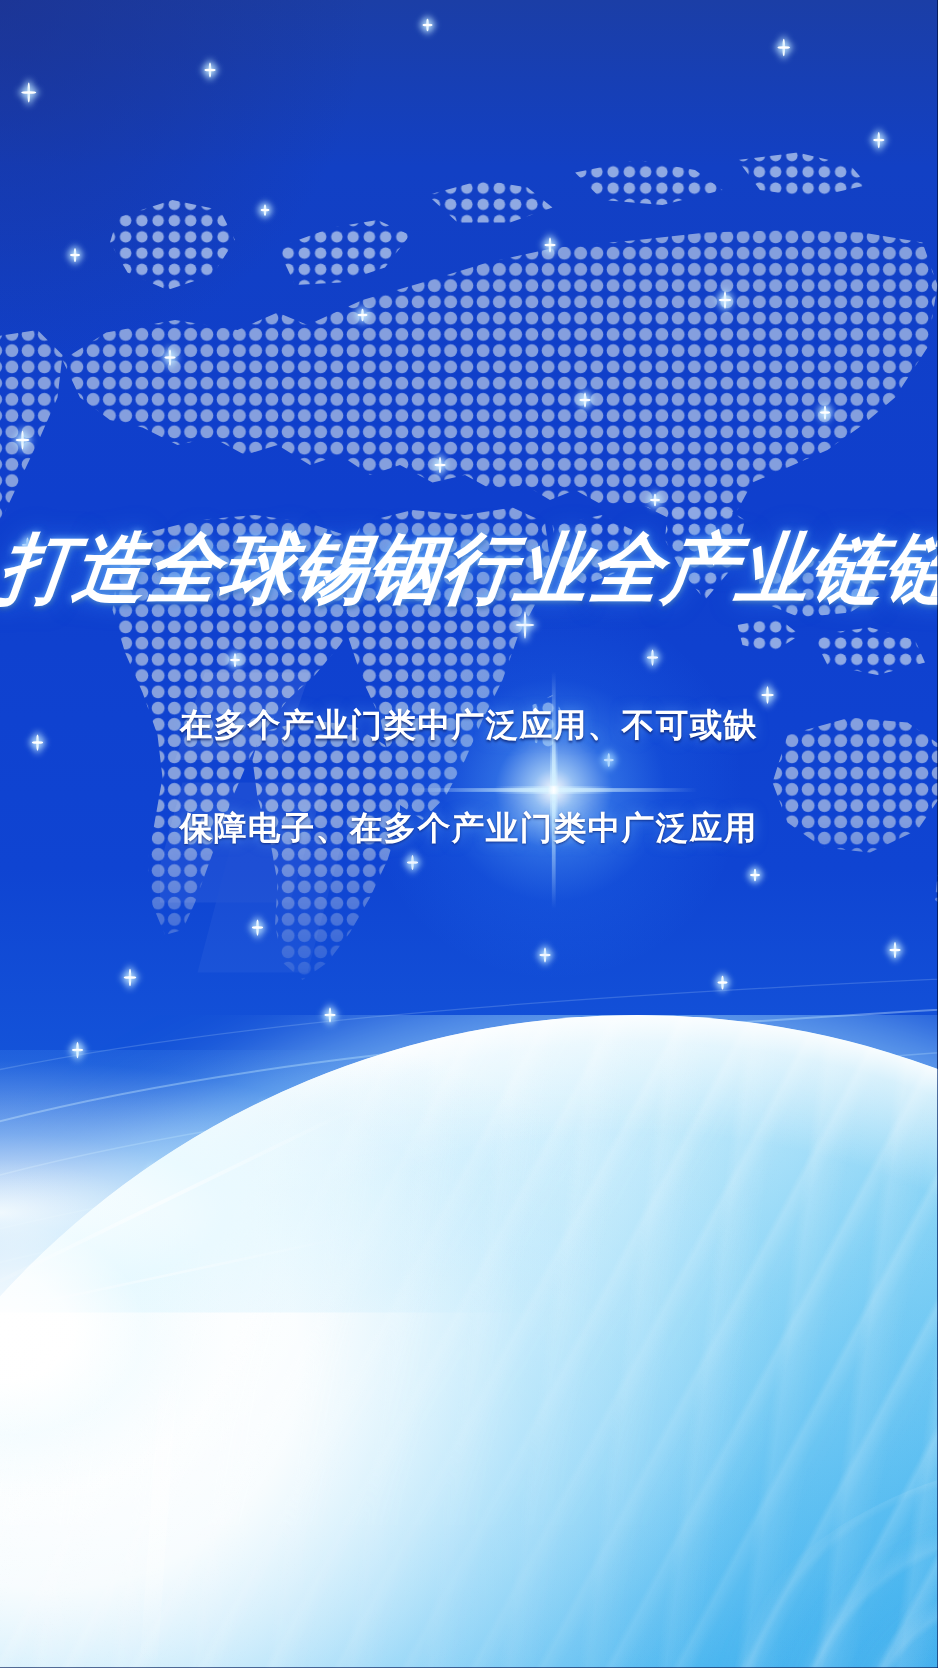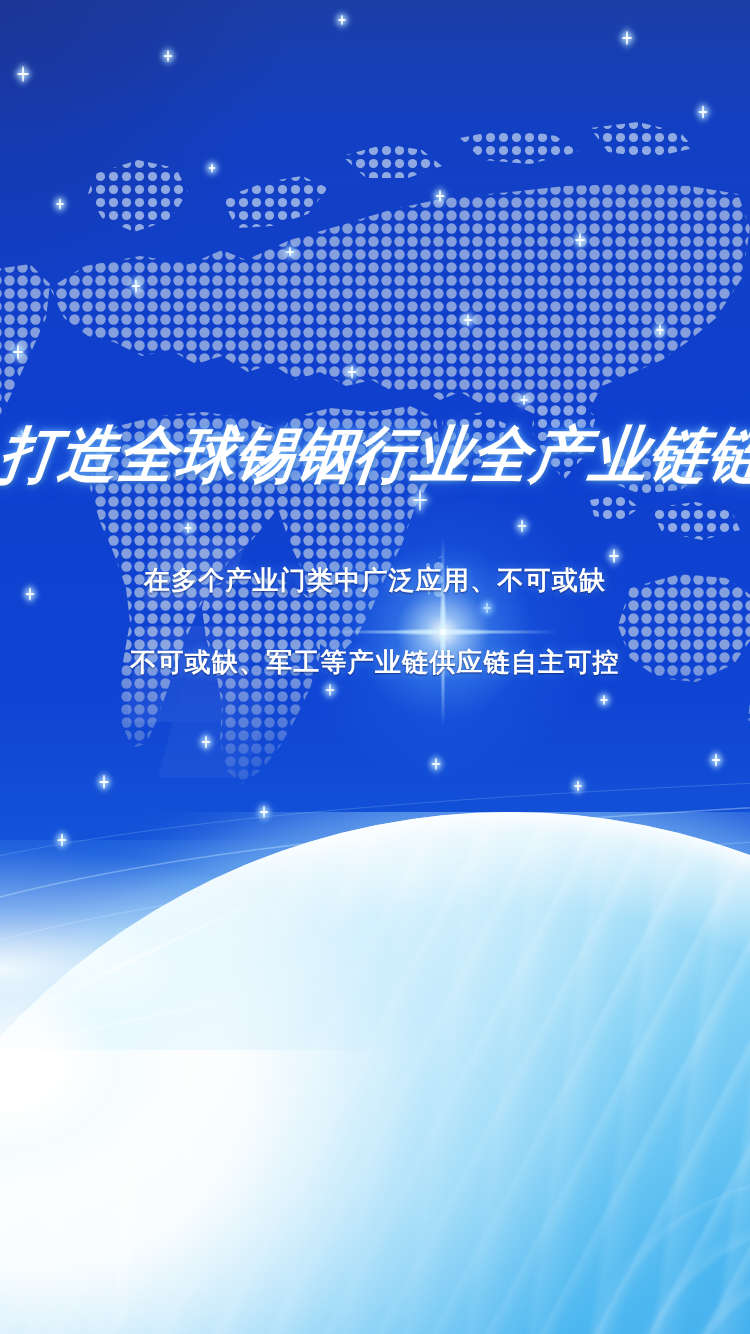--- a/index.html
+++ b/index.html
@@ -488,17 +488,17 @@
   <div class="sun-burst"></div>
   <div class="sun-ray" style="left:-40px; top:960px; width:340px; height:3px; transform:rotate(-26deg);"></div>
   <div class="sun-ray" style="left:-20px; top:1020px; width:300px; height:2px; transform:rotate(-12deg); opacity:.7;"></div>
   <div class="sun-ray" style="left:120px; top:1090px; width:14px; height:250px; background:linear-gradient(180deg,rgba(255,255,255,0) 0%,rgba(255,255,255,.45) 40%,rgba(255,255,255,0) 100%); transform:rotate(4deg);"></div>
 
   <div class="content">
     <div class="headline">打造全球锡铟行业全产业链链主</div>
 
     <div class="sub sub-1">在多个产业门类中广泛应用、不可或缺</div>
 
-    <div class="sub sub-2">不可或缺、军工等产业链供应链自主可控</div>
+    <div class="sub sub-2">保障电子、在多个产业门类中广泛应用</div>
 
   </div>
 
 </div>
 
 </body></html>

